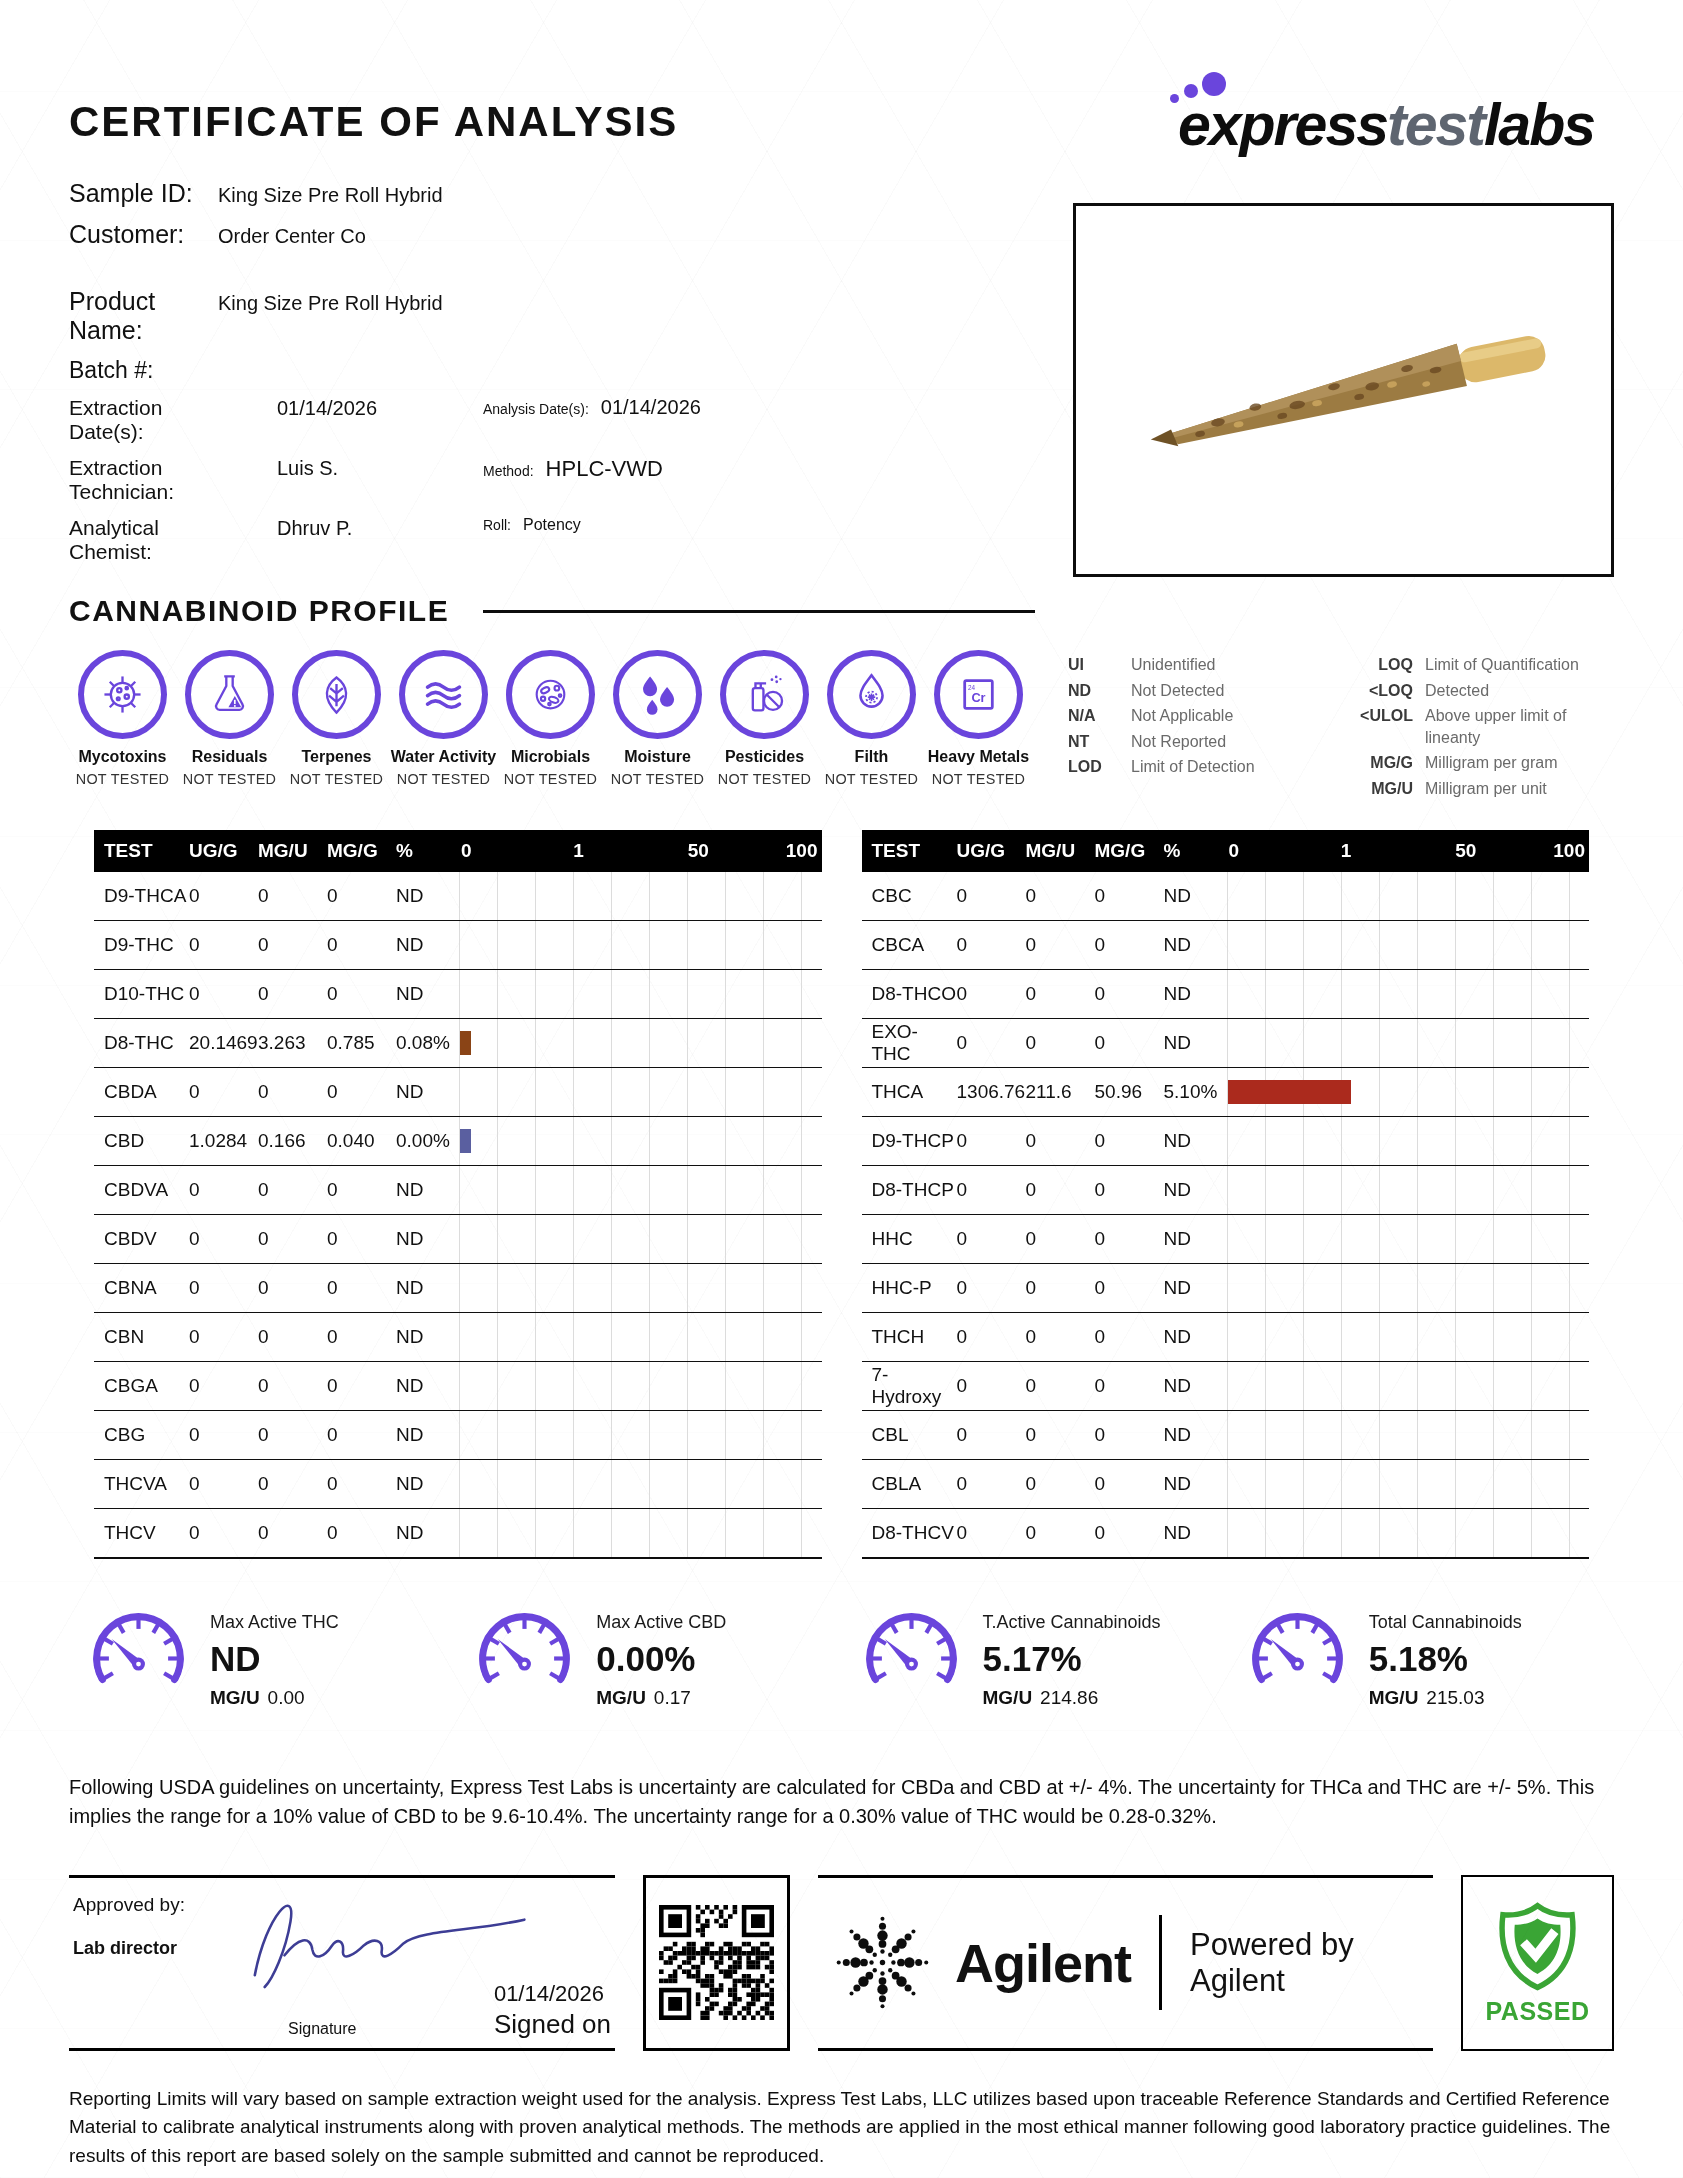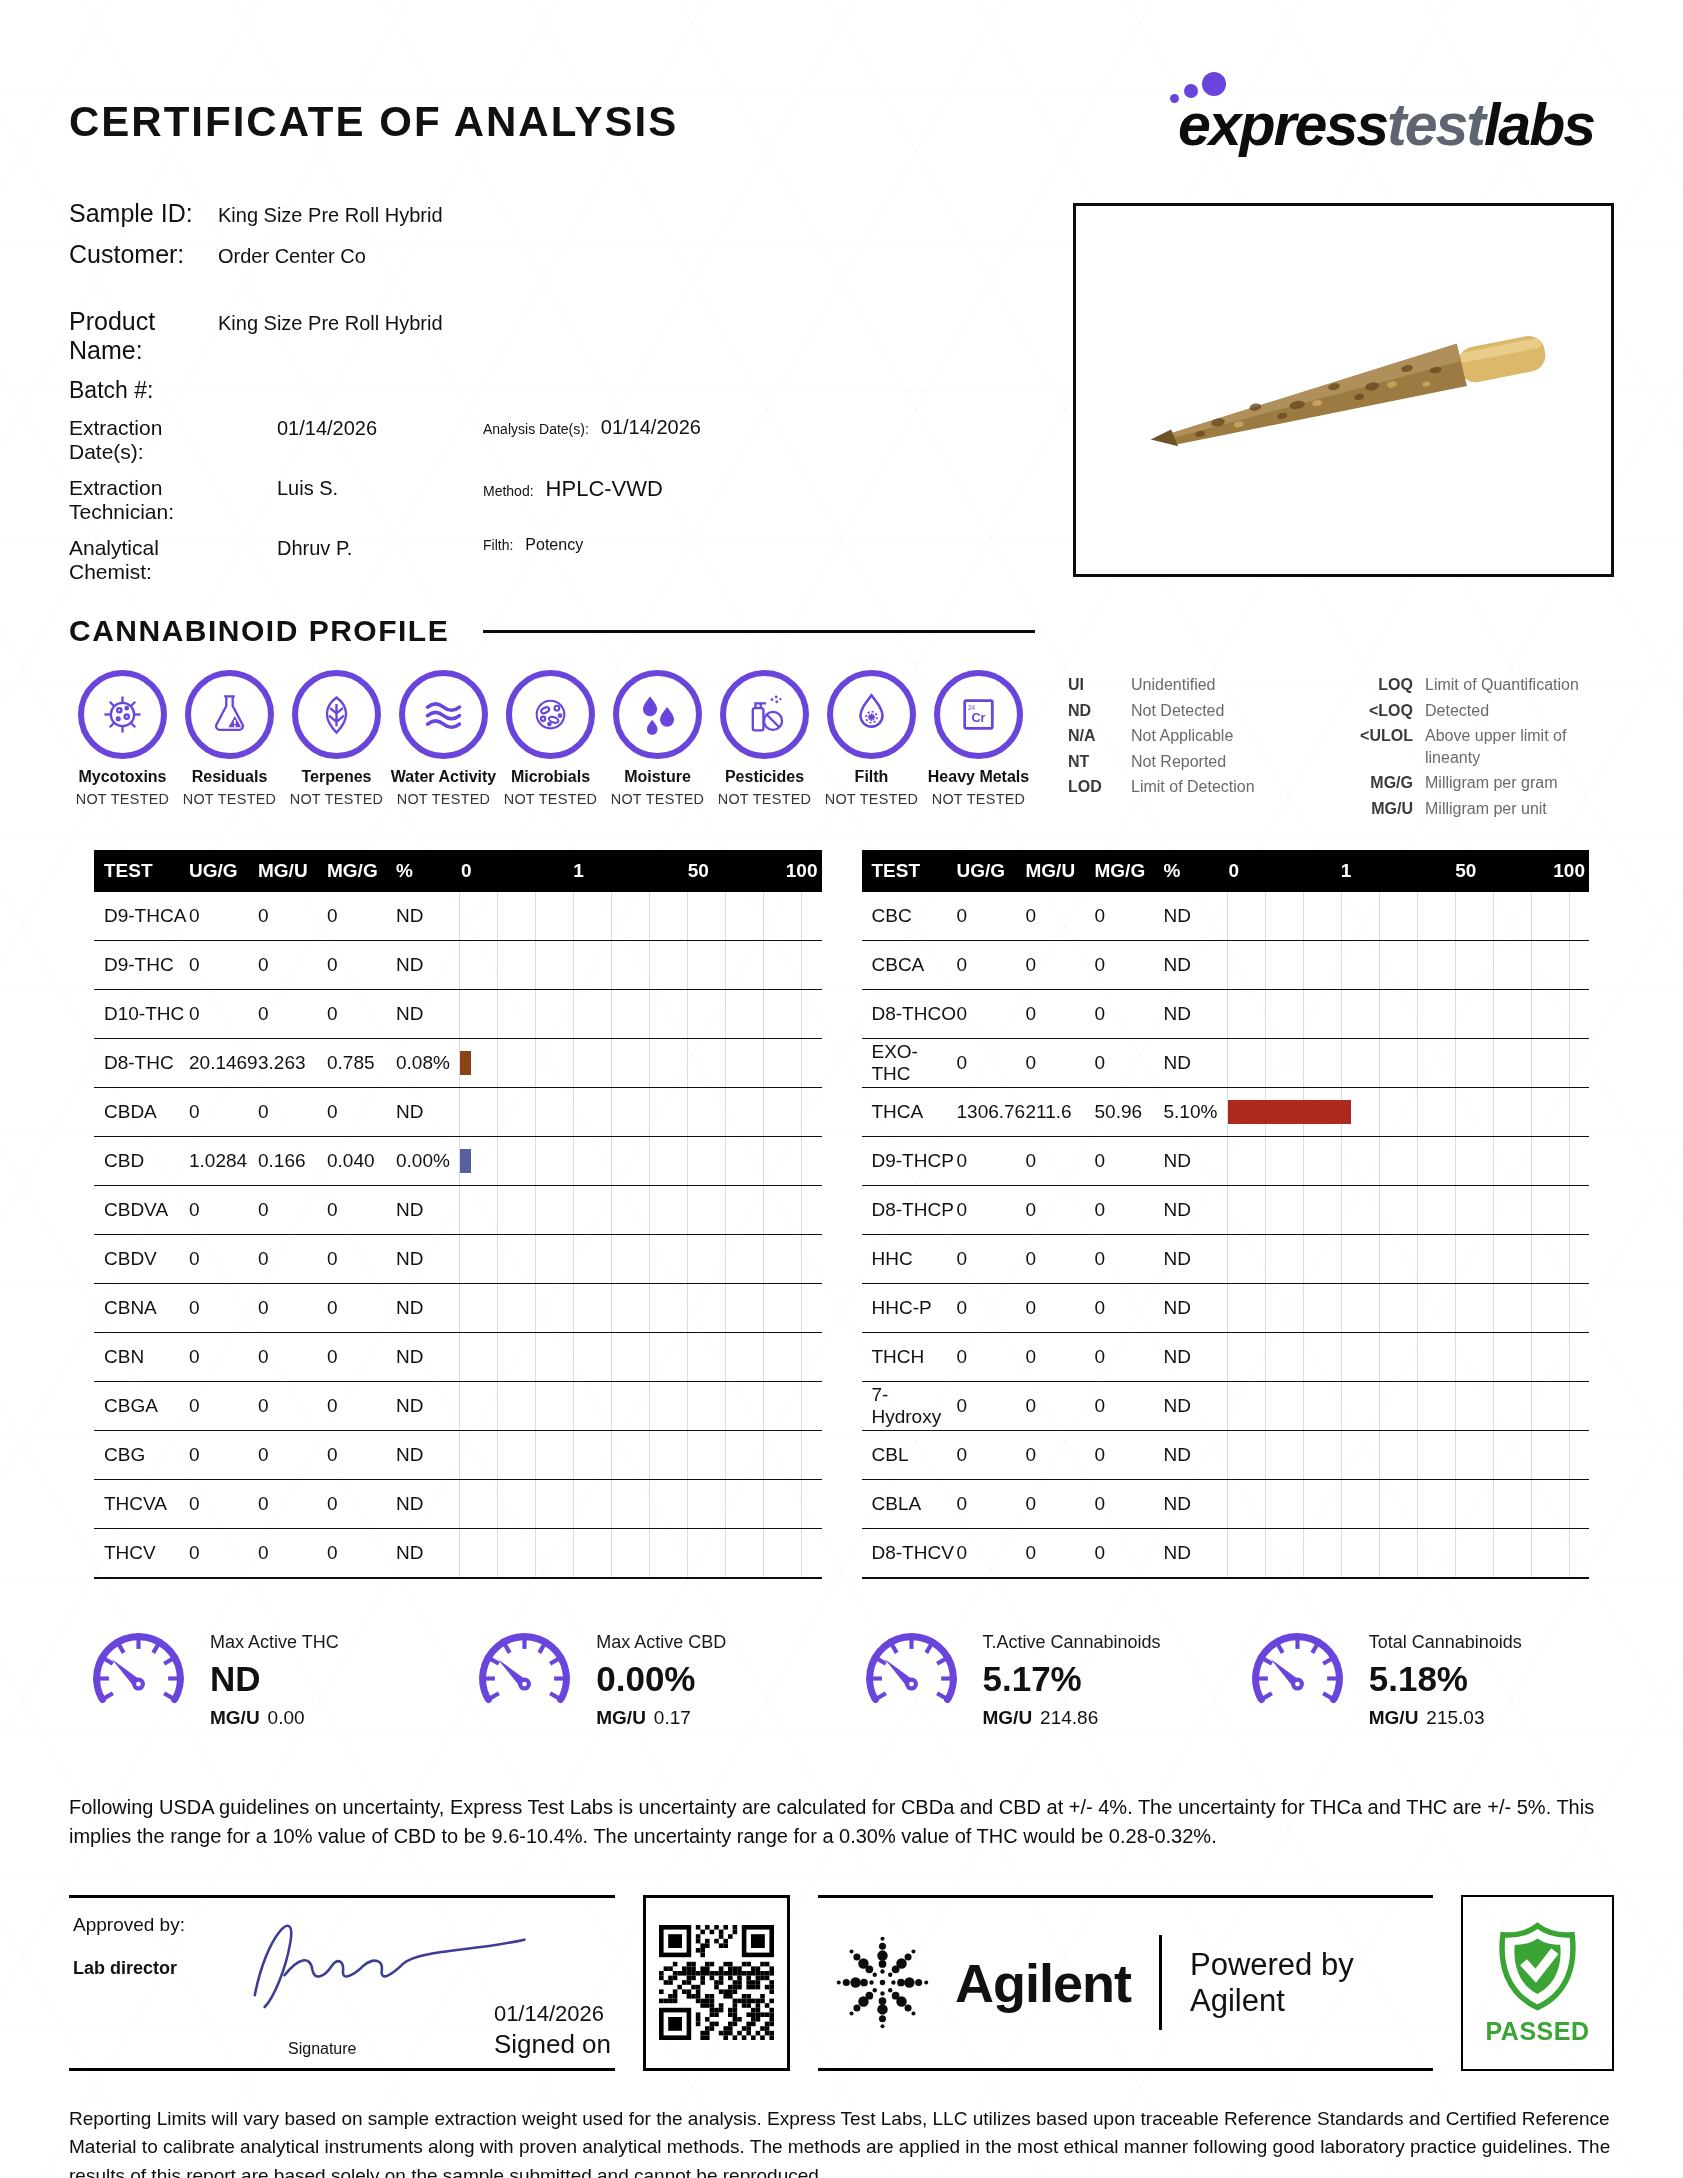--- a/index.html
+++ b/index.html
@@ -22,21 +22,21 @@
   .logo{display:flex;align-items:flex-end;position:relative;padding-top:24px;margin-right:20px;}
   .logo-dots{position:absolute;top:0;left:-8px;width:69px;height:40px;}
   .dot{position:absolute;border-radius:50%;}
   .dot1{width:9px;height:9px;left:0;top:22px;background:#6a45dc;}
   .dot2{width:14px;height:14px;left:14px;top:12px;background:#6a45dc;}
   .dot3{width:24px;height:24px;left:32px;top:0;background:#6a45dc;}
   .logo-text{font-size:59px;font-weight:800;font-style:italic;letter-spacing:-2px;line-height:1;}
   .logo-express,.logo-labs{color:#0d0d0d;}
   .logo-test{color:#5e6570;font-weight:600;}
   
-  .info{margin-top:44px;font-size:22px;position:relative;}
+  .info{margin-top:24px;font-size:22px;position:relative;}
   .irow{display:flex;align-items:baseline;margin-bottom:12px;}
   .ilabel{width:149px;flex:none;font-size:25px;}
   .ilabel.wide{width:149px;font-size:21px;}
   .ival{font-size:20px;}
   .rcol{position:absolute;left:414px;display:flex;align-items:baseline;}
   .rcol .rlabel{font-size:14px;margin-right:12px;}
   .rcol .rval{font-size:20px;}
   .gap28{height:26px;}
   .sample-amount{display:flex;align-items:baseline;gap:14px;margin-top:28px;}
   .sa-label{font-size:24px;}
@@ -192,21 +192,21 @@
       <span class="ival" style="margin-left:59px">Luis S.</span>
       <span class="rcol">
           <span class="rlabel">Method:</span>
           <span class="rval" style="font-size:22px">HPLC-VWD</span>
         </span>
     </div>
     <div class="irow">
       <span class="ilabel wide">Analytical Chemist:</span>
       <span class="ival" style="margin-left:59px">Dhruv P.</span>
       <span class="rcol">
-          <span class="rlabel">Filth:</span>
+          <span class="rlabel">Roll:</span>
           <span class="rval" style="font-size:16px">Potency</span>
         </span>
     </div>
   </div>
 
   <div class="section-head">
     <div class="section-title">CANNABINOID PROFILE</div>
     <div class="section-line"></div>
   </div>
 

